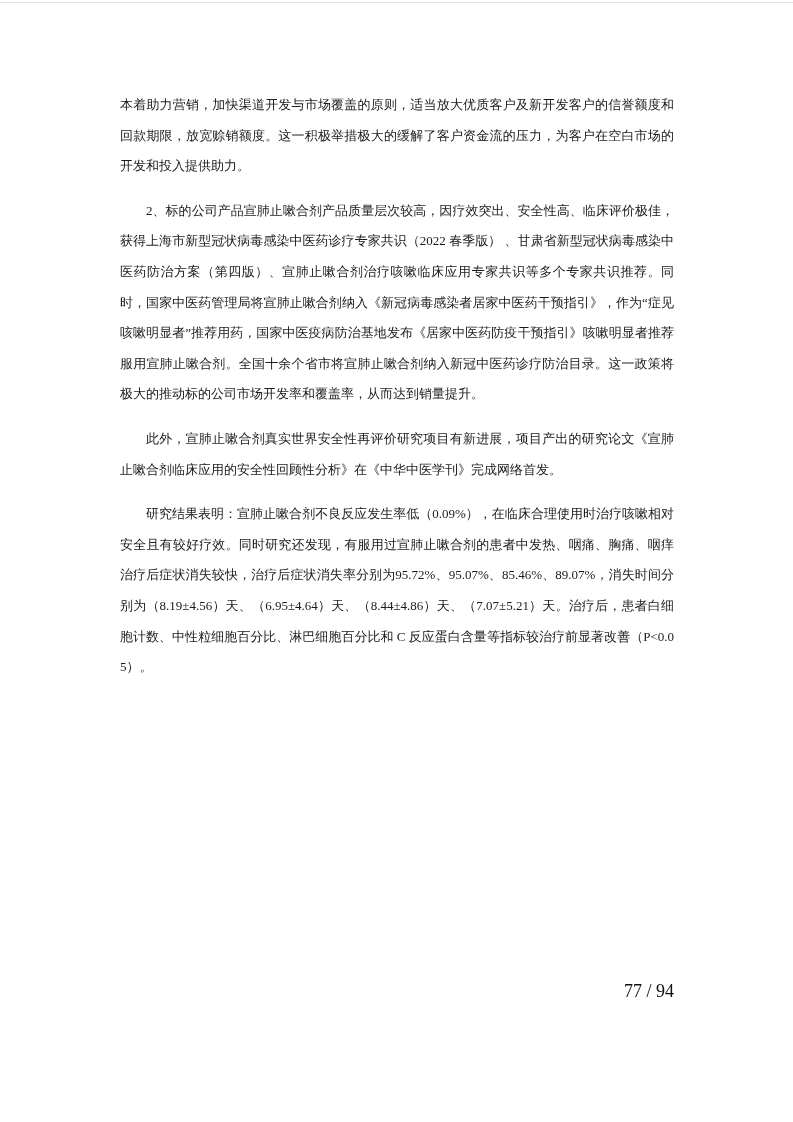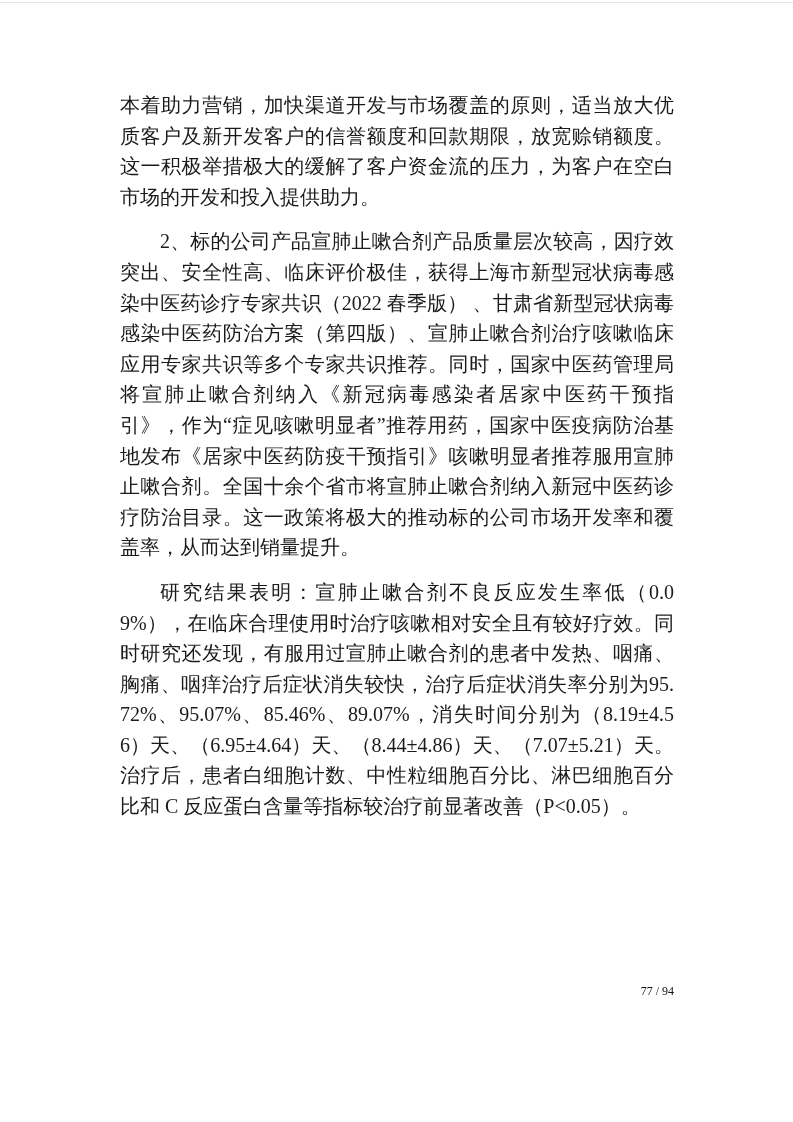--- a/index.html
+++ b/index.html
@@ -24,45 +24,46 @@
     background: #e4e4e4;
   }
   .content {
     position: absolute;
     left: 120px;
     top: 90px;
     width: 554px;
   }
   .para {
     margin: 0 0 14px 0;
-    font-size: 20px;
+    font-size: 13px;
     line-height: 30.6px;
     text-align: justify;
     text-justify: inter-character;
     text-indent: 2em;
     word-break: break-all;
   }
   .para.no-indent {
     text-indent: 0;
   }
   .footer {
     position: absolute;
     top: 983px;
     left: 120px;
     width: 554px;
     text-align: right;
-    font-size: 12px;
+    font-size: 18px;
     line-height: 16px;
     color: #111111;
   }
 </style>
 </head>
 <body>
 
 <div class="page-top-edge"></div>
 
 <div class="content">
   <p class="para no-indent">本着助力营销，加快渠道开发与市场覆盖的原则，适当放大优质客户及新开发客户的信誉额度和回款期限，放宽赊销额度。这一积极举措极大的缓解了客户资金流的压力，为客户在空白市场的开发和投入提供助力。</p>
   <p class="para">2、标的公司产品宣肺止嗽合剂产品质量层次较高，因疗效突出、安全性高、临床评价极佳，获得上海市新型冠状病毒感染中医药诊疗专家共识（2022 春季版） 、甘肃省新型冠状病毒感染中医药防治方案（第四版）、宣肺止嗽合剂治疗咳嗽临床应用专家共识等多个专家共识推荐。同时，国家中医药管理局将宣肺止嗽合剂纳入《新冠病毒感染者居家中医药干预指引》，作为“症见咳嗽明显者”推荐用药，国家中医疫病防治基地发布《居家中医药防疫干预指引》咳嗽明显者推荐服用宣肺止嗽合剂。全国十余个省市将宣肺止嗽合剂纳入新冠中医药诊疗防治目录。这一政策将极大的推动标的公司市场开发率和覆盖率，从而达到销量提升。</p>
+  <p class="para">此外，宣肺止嗽合剂真实世界安全性再评价研究项目有新进展，项目产出的研究论文《宣肺止嗽合剂临床应用的安全性回顾性分析》在《中华中医学刊》完成网络首发。</p>
   <p class="para">研究结果表明：宣肺止嗽合剂不良反应发生率低（0.09%），在临床合理使用时治疗咳嗽相对安全且有较好疗效。同时研究还发现，有服用过宣肺止嗽合剂的患者中发热、咽痛、胸痛、咽痒治疗后症状消失较快，治疗后症状消失率分别为95.72%、95.07%、85.46%、89.07%，消失时间分别为（8.19±4.56）天、（6.95±4.64）天、（8.44±4.86）天、（7.07±5.21）天。治疗后，患者白细胞计数、中性粒细胞百分比、淋巴细胞百分比和 C 反应蛋白含量等指标较治疗前显著改善（P&lt;0.05）。</p>
 </div>
 
 <div class="footer">77 / 94</div>
 
 </body></html>

